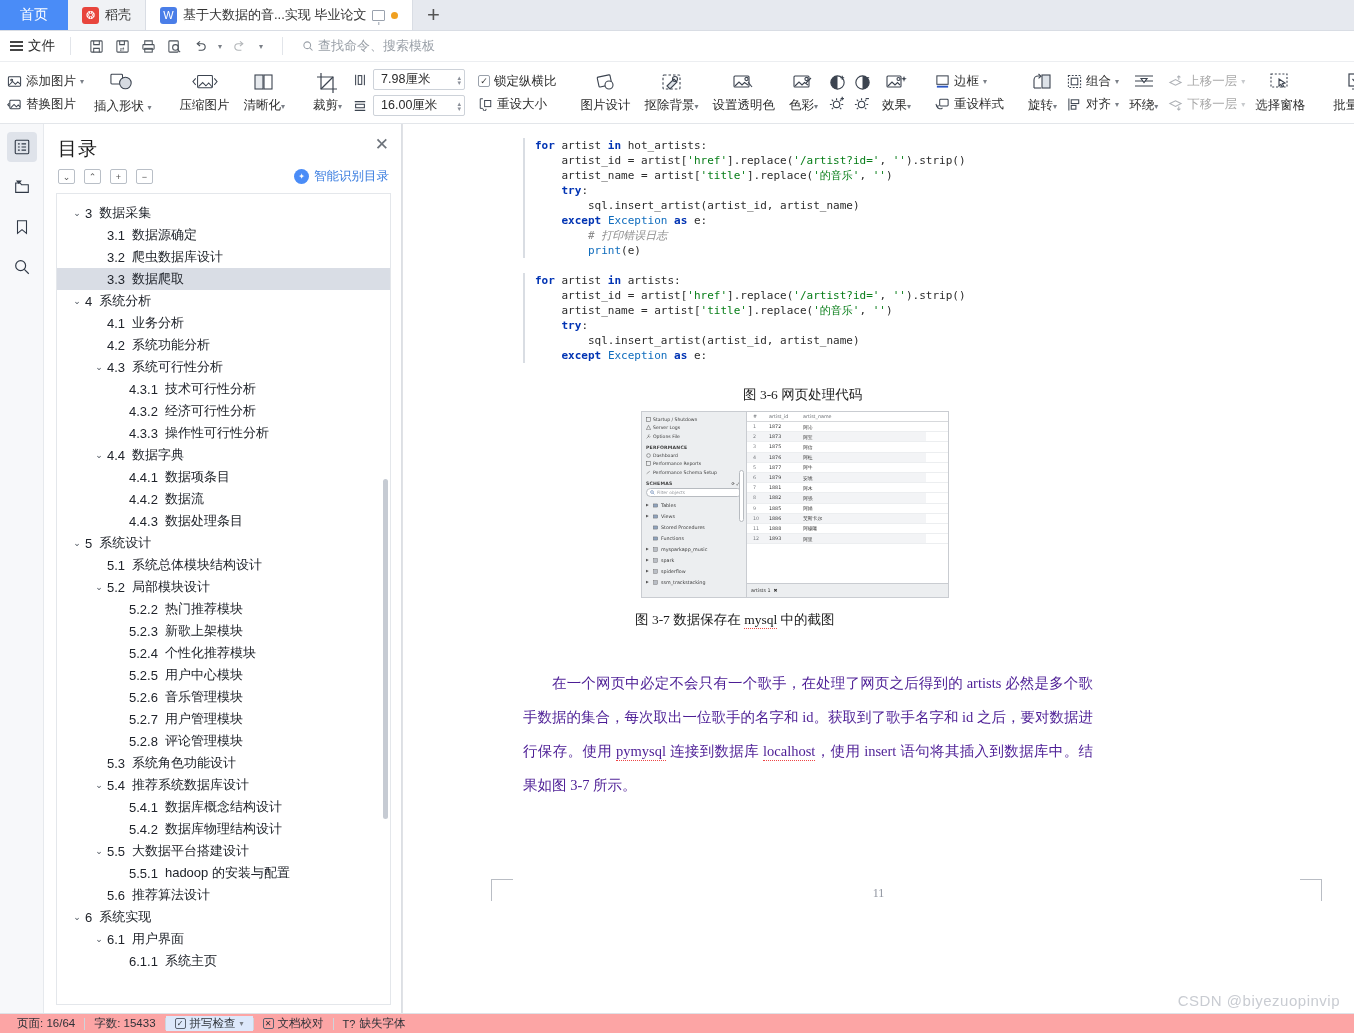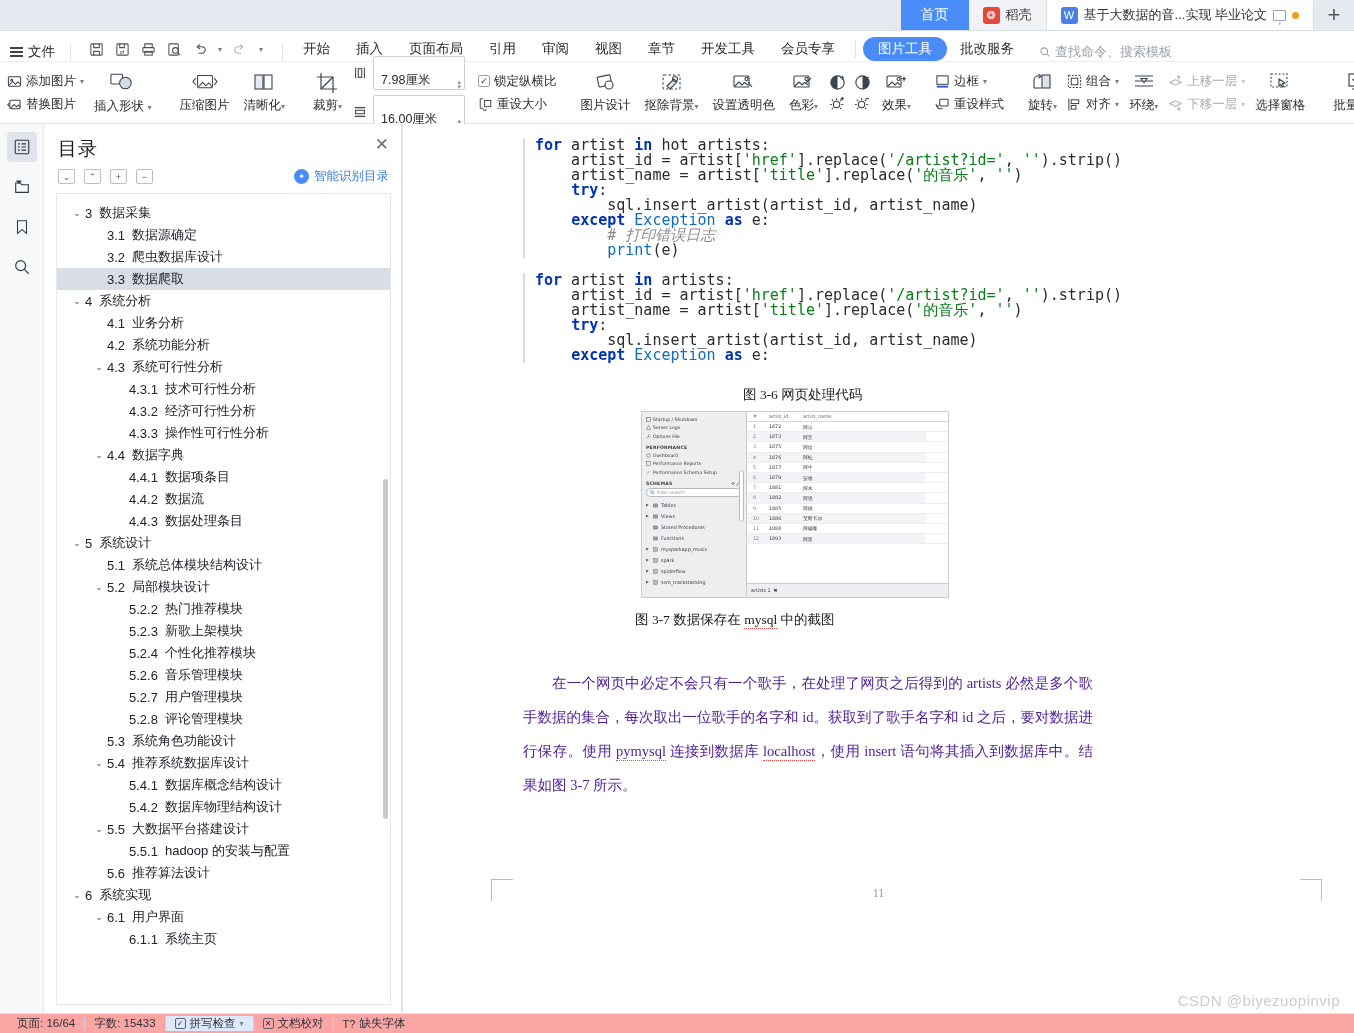--- a/index.html
+++ b/index.html
@@ -7,21 +7,21 @@
     width: 1354px; height: 1033px;
     font-family: "Liberation Sans", "DejaVu Sans", sans-serif;
     background: #f2f3f5;
     overflow: hidden;
   }
   body { position: relative; }
 
   
   .tabbar {
     height: 31px; display: flex; align-items: stretch;
-    background: #e6e9ef; border-bottom: 1px solid #d9dde4; justify-content: flex-end;
+    background: #e6e9ef; border-bottom: 1px solid #d9dde4;
   }
   .tab {
     display: flex; align-items: center; gap: 6px;
     padding: 0 14px; font-size: 13px; color: #333;
     border-right: 1px solid #d9dde4; cursor: default; white-space: nowrap;
   }
   .tab.home {
     background: #4a8cf7; color: #fff; font-size: 14px;
     padding: 0 20px; border-right: none;
   }
@@ -46,21 +46,21 @@
     content:""; position:absolute; left:50%; top:11px; width:1.4px;
     height:3px; background:#9aa2ae; transform:translateX(-50%);
   }
   .tab-plus {
     width: 40px; display: flex; align-items: center; justify-content: center;
     font-size: 22px; color: #555; font-weight: 300; background: #e6e9ef;
   }
 
   
   .menubar {
-    height: 31px; display: flex; align-items: flex-end;
+    height: 31px; display: flex; align-items: center;
     background: #fff; padding: 0 6px; gap: 0;
     border-bottom: 1px solid #eceef1;
   }
   .menu-file {
     display: flex; align-items: center; gap: 5px;
     font-size: 13.5px; color: #2a2a2a; padding: 0 8px 0 4px;
   }
   .hamburger { display:inline-flex; flex-direction:column; gap:2.5px; }
   .hamburger span { display:block; width:13px; height:1.6px; background:#444; }
   .qat { display: flex; align-items: center; gap: 1px; padding: 0 6px; }
@@ -98,22 +98,22 @@
     gap:3px; padding: 2px 7px; min-width: 42px;
   }
   .bigbtn .lbl { font-size:12.5px; color:#2c2c2c; white-space:nowrap; }
   .caret { font-size: 8px; color:#7a7f87; }
   .ico { display:inline-block; line-height:0; }
   .disabled { opacity: .42; }
 
   .sizebox { display:flex; flex-direction:column; gap:5px; padding: 0 4px; }
   .sizerow { display:flex; align-items:center; gap:6px; }
   .spin {
-    width: 92px; height: 34px; border: 1px solid #cdd2d9; border-radius: 2px;
-    background:#fff; display:flex; align-items:flex-end; justify-content:space-between;
+    width: 92px; height: 21px; border: 1px solid #cdd2d9; border-radius: 2px;
+    background:#fff; display:flex; align-items:center; justify-content:space-between;
     padding: 0 3px 0 7px; font-size: 12.5px; color:#2a2a2a;
   }
   .spin-arrows { display:flex; flex-direction:column; line-height:5px;
     font-size:7px; color:#8b9099; }
   .chk {
     width:12px; height:12px; border:1px solid #9aa1ab; border-radius:2px;
     display:inline-flex; align-items:center; justify-content:center;
     font-size:9px; color:#333; background:#fff; flex:none;
   }
 
@@ -186,21 +186,21 @@
   }
   .page {
     position:absolute; left: 0; top: 0; width: 100%; height: 100%;
     background:#fff; border-left:1px solid #e0e2e6;
   }
   .pagebody { position: relative; width: 100%; height: 100%; }
 
   .codeblk {
     position:absolute; left: 120px; top: 14px; width: 420px;
     font-family: "DejaVu Sans Mono", "Liberation Mono", monospace;
-    font-size: 15px; line-height: 15px; color:#2b2b2b;
+    font-size: 11px; line-height: 15px; color:#2b2b2b;
     border-left: 2px solid #d9dde3; padding-left: 10px;
   }
   .codeblk .ln { white-space: pre; }
   .kw { color:#0033b3; font-weight: bold; }
   .str { color:#067d17; }
   .cn { color:#0f6cbd; }
   .cmt { color:#8c8c8c; font-style: italic; margin-top: 39px; }
 
   .figcap {
     position:absolute; font-size: 13.5px; color:#1a1a1a;
@@ -356,34 +356,20 @@
       <svg width="15" height="15" viewBox="0 0 16 16" fill="none" stroke="#4a5159" stroke-width="1.2">
           <path d="M11 5H6.5a3.5 3.5 0 000 7H10"></path>
           <path d="M8.5 2.5L11.5 5l-3 2.5"></path>
         </svg>
     </div>
     <div class="qat-btn" style="width:16px">
         <span class="caret">▾</span>
       </div>
   </div>
   <div class="vdiv"></div>
-  <div class="menu-items">
-    <div class="menu-item">开始</div>
-    <div class="menu-item">插入</div>
-    <div class="menu-item">页面布局</div>
-    <div class="menu-item">引用</div>
-    <div class="menu-item">审阅</div>
-    <div class="menu-item">视图</div>
-    <div class="menu-item">章节</div>
-    <div class="menu-item">开发工具</div>
-    <div class="menu-item">会员专享</div>
-    <div class="vdiv"></div>
-    <div class="menu-item accent">图片工具</div>
-    <div class="menu-item">批改服务</div>
-  </div>
   <div class="menu-search">
     <svg width="12" height="12" viewBox="0 0 16 16" fill="none" stroke="#9aa0a8" stroke-width="1.4">
         <circle cx="7" cy="7" r="4.5"></circle>
         <path d="M10.4 10.4L14 14"></path>
       </svg>
     <span>查找命令、搜索模板</span>
   </div>
 </div>
 
 <div class="ribbon">
@@ -863,20 +849,25 @@
           </div>
           <div class="ol-row">
             <span class="chev blank" style="margin-left: 56px;">·</span>
             <span class="ol-num">5.2.3</span>
             <span>新歌上架模块</span>
           </div>
           <div class="ol-row">
             <span class="chev blank" style="margin-left: 56px;">·</span>
             <span class="ol-num">5.2.4</span>
             <span>个性化推荐模块</span>
+          </div>
+          <div class="ol-row">
+            <span class="chev blank" style="margin-left: 56px;">·</span>
+            <span class="ol-num">5.2.5</span>
+            <span>用户中心模块</span>
           </div>
           <div class="ol-row">
             <span class="chev blank" style="margin-left: 56px;">·</span>
             <span class="ol-num">5.2.6</span>
             <span>音乐管理模块</span>
           </div>
           <div class="ol-row">
             <span class="chev blank" style="margin-left: 56px;">·</span>
             <span class="ol-num">5.2.7</span>
             <span>用户管理模块</span>

